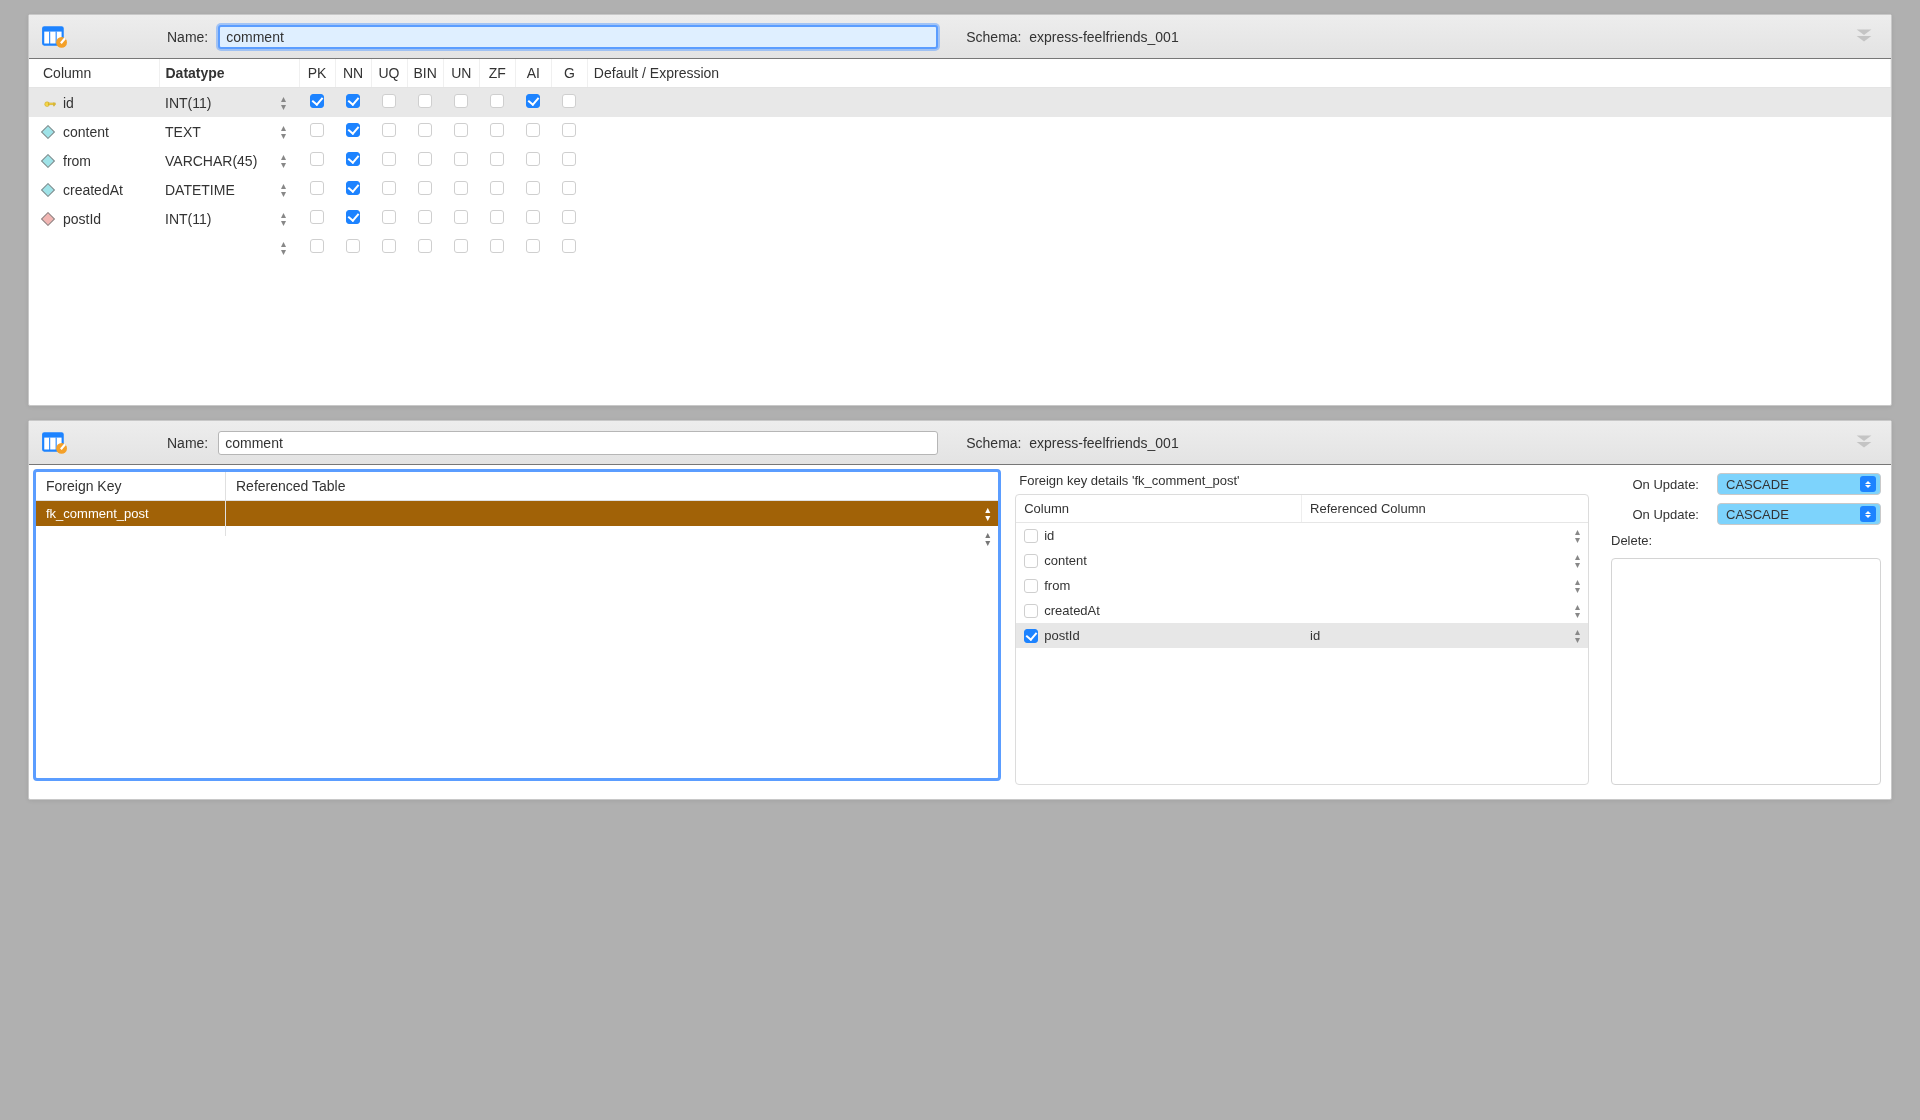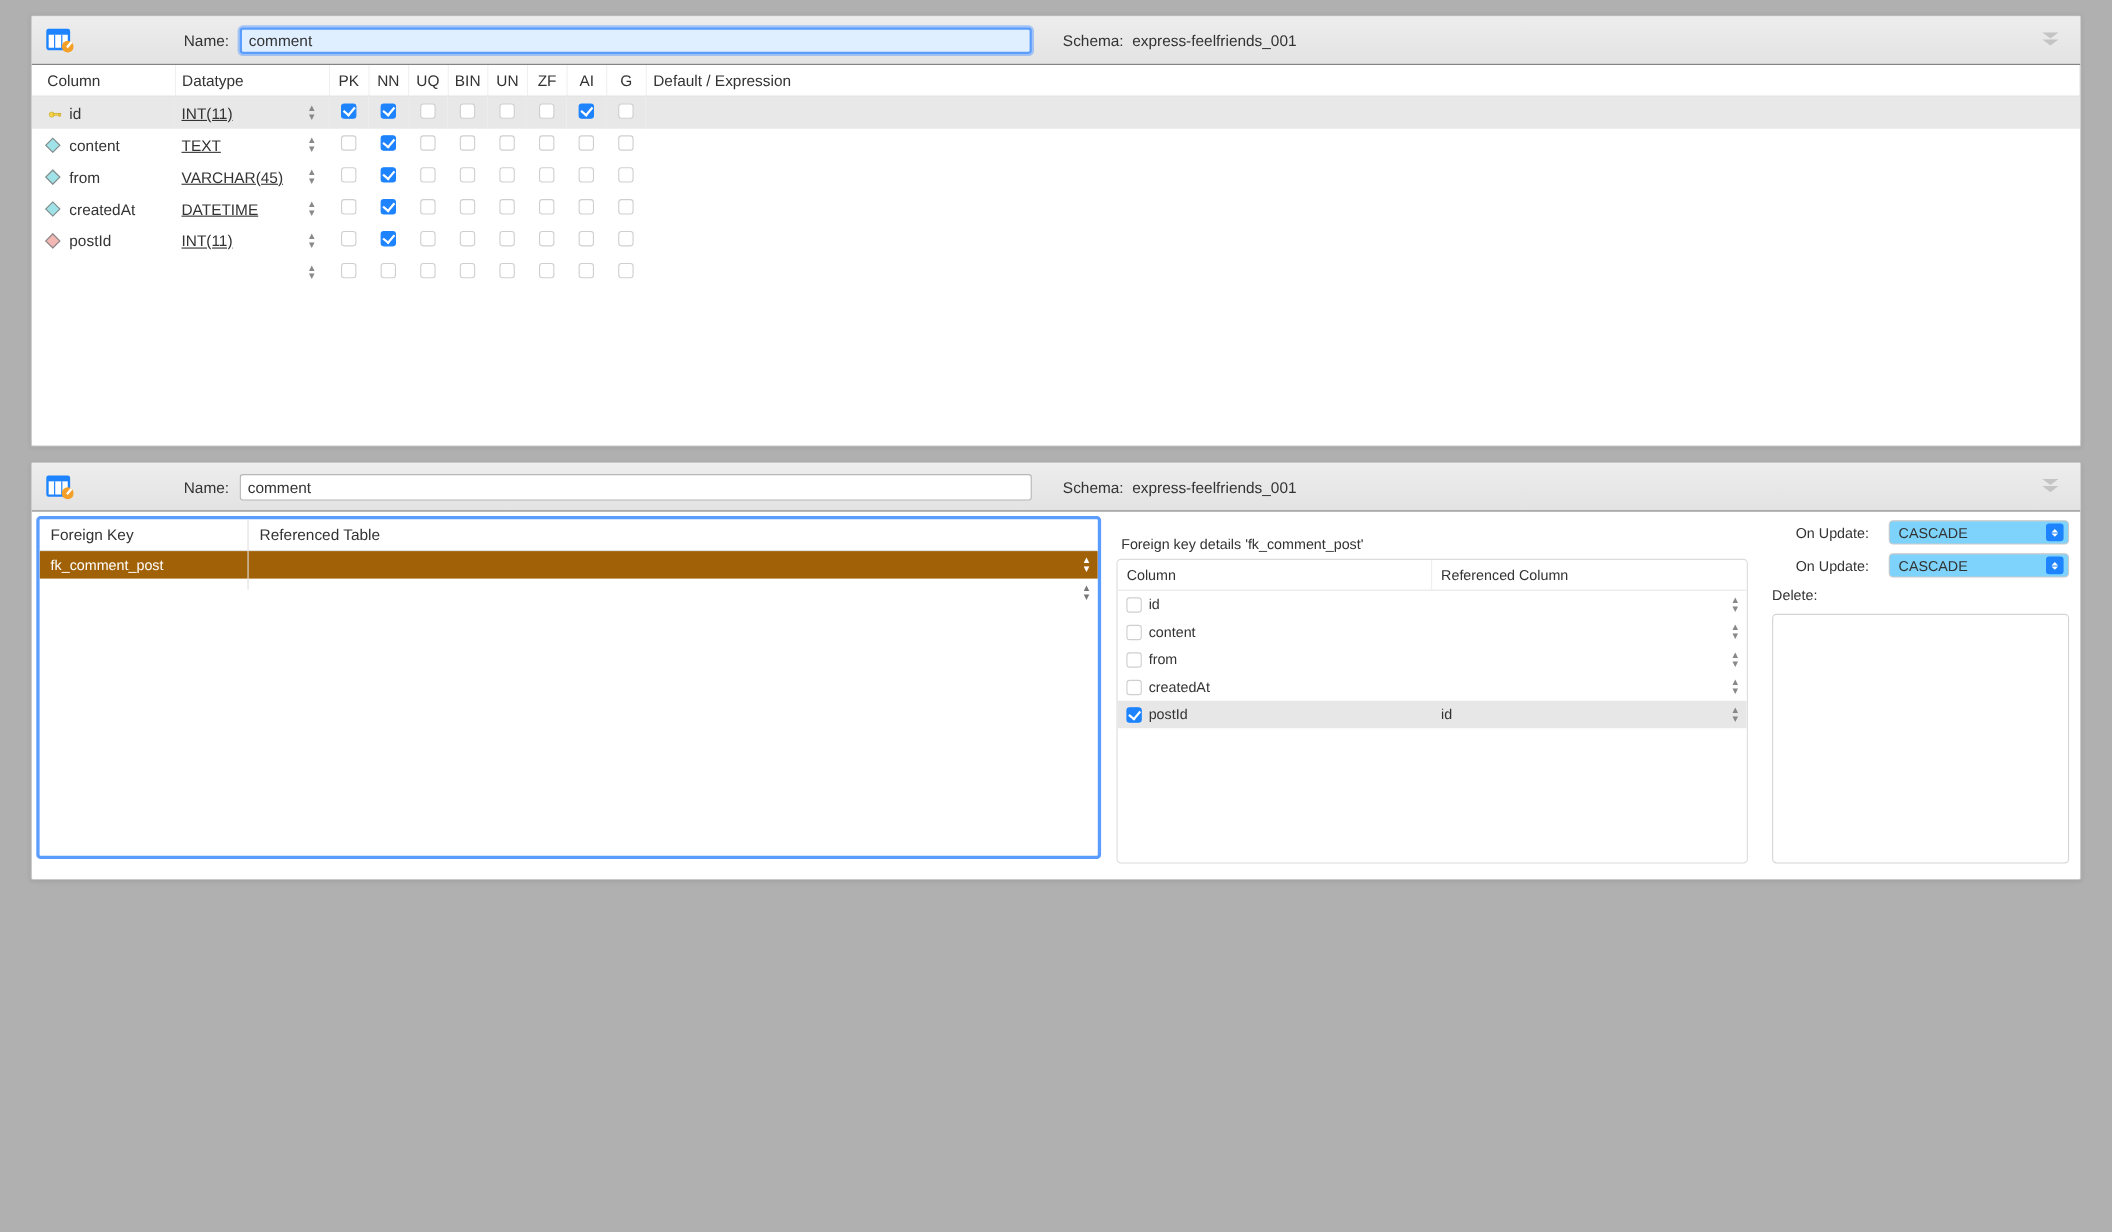--- a/index.html
+++ b/index.html
@@ -66,36 +66,36 @@
     text-align: left;
     font-weight: normal;
     color: #333;
     padding: 6px 6px;
     border-bottom: 1px solid #e4e4e4;
     border-right: 1px solid #f0f0f0;
     background: #fff;
     white-space: nowrap;
   }
   .col-table th:first-child { padding-left: 14px; width: 130px; }
-  .col-table th.dt-col { width: 140px; }
+  .col-table th.dt-col { width: 140px; font-weight: bold; }
   .col-table th.flag-col { width: 36px; text-align: center; }
   .col-table td {
     padding: 6px 6px;
     vertical-align: middle;
     white-space: nowrap;
   }
   .col-table td:first-child { padding-left: 14px; }
   .col-table tbody tr.selrow { background: #e8e8e8; }
   .col-icon { display:inline-block; width:14px; height:14px; margin-right:6px; position: relative; top:2px; }
   .col-icon.key svg { width:14px; height:14px; }
   .col-icon.diamond { transform: rotate(45deg); width:10px; height:10px; border:1px solid #888; background:#9fe3e8; top:0; margin-right:10px; }
   .col-icon.diamond.pink { background:#f2b6b3; }
   .placeholder { color:#b7b7b7; }
   .dt-cell { display:flex; align-items:center; gap:6px;}
-  .dt-text { min-width:110px;text-decoration:underline; }
+  .dt-text { min-width:110px; }
   .stepper { color:#888; font-size:10px; line-height:8px; display:flex; flex-direction:column; cursor:pointer; }
   .flag-cell { text-align:center; }
   .chk {
     width:14px; height:14px;
     border:1px solid #cfcfcf;
     border-radius:3px;
     display:inline-block;
     background:#fff;
     position:relative;
   }
@@ -154,21 +154,21 @@
   }
   .fk-row .stepper2.dark { color:#777; }
   .fk-middle{
     flex: 1;
     padding:8px 8px 0 0;
     display:flex;
     flex-direction:column;
   }
   .fk-detail-title{
     font-size:13px; color:#333;
-    margin: 14px 0 6px 4px;
+    margin: 0 0 6px 4px;
   }
   .ref-box{
     border:1px solid #dcdcdc;
     border-radius:4px;
     background:#fff;
     flex:1;
     overflow:auto;
   }
   .ref-head{
     display:flex;

